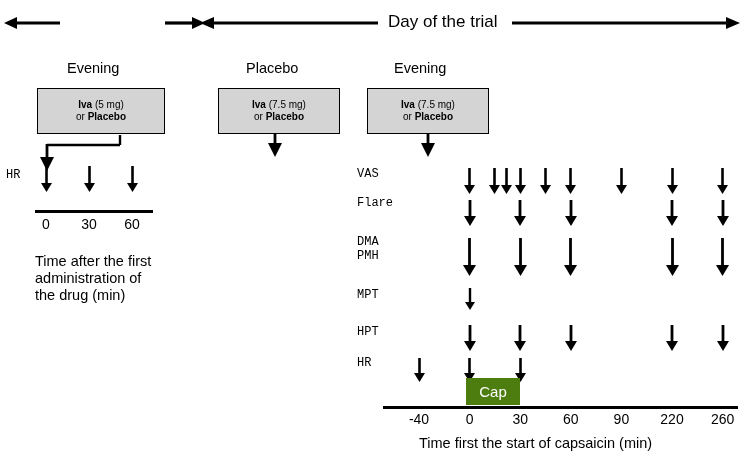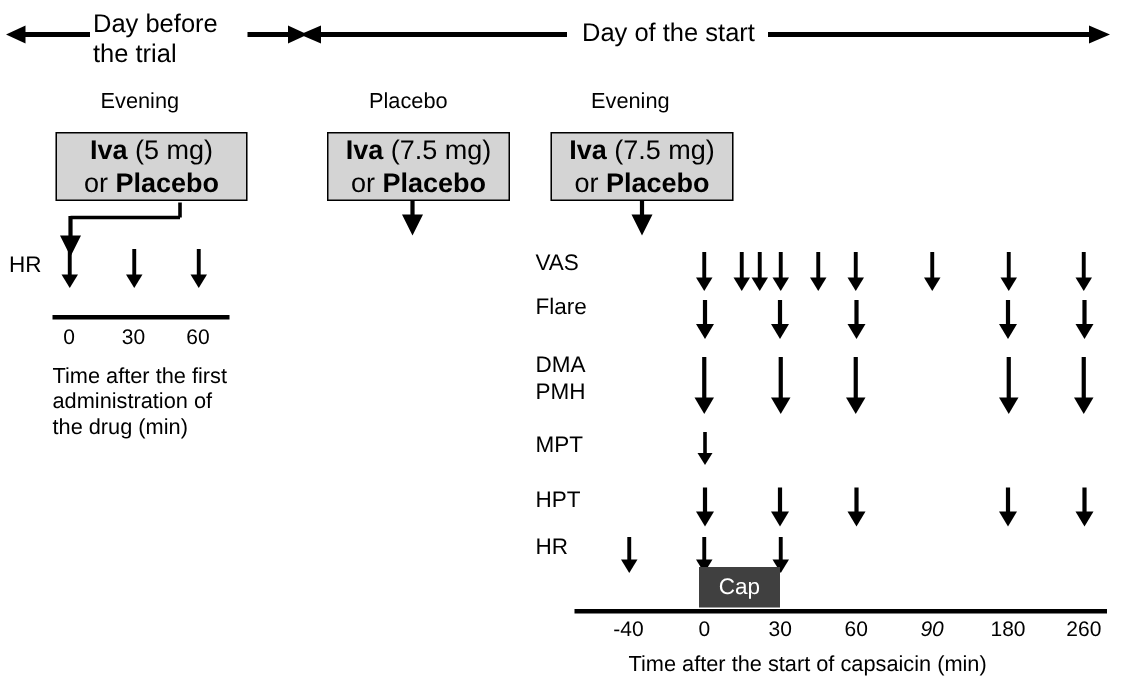--- a/index.html
+++ b/index.html
@@ -27,21 +27,22 @@
     line-height: 1.18;
     color: #000;
   }
   .t-head {
     font-size: 17px;
   }
   .t-phase {
     font-size: 14.5px;
   }
   .t-row {
-    font-size: 15px;
+    font-size: 12px;
+    font-family: Liberation Mono, monospace;
   }
   .t-tick {
     font-size: 14px;
     text-align: center;
   }
   .t-cap {
     font-size: 15px;
     color: #ffffff;
     font-weight: normal;
   }
@@ -54,31 +55,31 @@
   .drugbox {
     position: absolute;
     background: #d4d4d4;
     border: 1.6px solid #000000;
     box-sizing: border-box;
     display: flex;
     flex-direction: column;
     align-items: center;
     justify-content: center;
   }
-  .drugbox .line { font-size: 18px; line-height: 1.25; white-space: pre; }
+  .drugbox .line { font-size: 10px; line-height: 1.25; white-space: pre; }
   .axisline {
     position: absolute;
     background: #000000;
     height: 2.6px;
   }
 
   
   .capblock {
     position: absolute;
-    background: #404040;
+    background: #4d7c0f;
     display: flex;
     align-items: center;
     justify-content: center;
   }
 
   
   .arw { position: absolute; }
   .arw svg { display: block; overflow: visible; }
 </style>
 </head>
@@ -86,38 +87,36 @@
 
 <div id="canvas">
 
   <div class="arw" style="left:4px; top:15px;">
     <svg width="56" height="16" viewBox="0 0 56 16">
       <line x1="10" y1="8" x2="56" y2="8" stroke="#000" stroke-width="3.2"></line>
       <polygon points="0,8 13,2 13,14" fill="#000"></polygon>
     </svg>
   </div>
 
-  <div class="txt t-head" style="left:62px; top:6px;"><span>Day before
-the trial</span></div>
 
   <div class="arw" style="left:165px; top:15px;">
     <svg width="40" height="16" viewBox="0 0 40 16">
       <line x1="0" y1="8" x2="30" y2="8" stroke="#000" stroke-width="3.2"></line>
       <polygon points="40,8 27,2 27,14" fill="#000"></polygon>
     </svg>
   </div>
 
   <div class="arw" style="left:200px; top:15px;">
     <svg width="178" height="16" viewBox="0 0 178 16">
       <line x1="12" y1="8" x2="178" y2="8" stroke="#000" stroke-width="3.2"></line>
       <polygon points="0,8 14,2 14,14" fill="#000"></polygon>
     </svg>
   </div>
 
-  <div class="txt t-head" style="left:388px; top:12px;"><span>Day of the start</span></div>
+  <div class="txt t-head" style="left:388px; top:12px;"><span>Day of the trial</span></div>
 
   <div class="arw" style="left:512px; top:15px;">
     <svg width="228" height="16" viewBox="0 0 228 16">
       <line x1="0" y1="8" x2="216" y2="8" stroke="#000" stroke-width="3.2"></line>
       <polygon points="228,8 214,2 214,14" fill="#000"></polygon>
     </svg>
   </div>
 
   <div class="txt t-phase" style="left:67px; top:60px;"><span>Evening</span></div>
 
@@ -187,21 +186,21 @@
     </div>
 
   <div class="axisline" style="left:35px; top:210px; width:118px;"></div>
 
   <div id="left-ticks">
       <div class="txt t-tick" style="left: 26px; top: 216px; width: 40px;">0</div>
       <div class="txt t-tick" style="left: 69px; top: 216px; width: 40px;">30</div>
       <div class="txt t-tick" style="left: 112px; top: 216px; width: 40px;">60</div>
     </div>
 
-  <div class="txt t-axiscap" style="left:35px; top:243px;"><span>Time after the first
+  <div class="txt t-axiscap" style="left:35px; top:253px;"><span>Time after the first
 administration of
 the drug (min)</span></div>
 
   <div id="right-row-labels">
       <div class="txt t-row" style="left: 357px; top: 167px; text-align: center;">VAS</div>
       <div class="txt t-row" style="left: 357px; top: 196px;">Flare</div>
       <div class="txt t-row" style="left: 357px; top: 235px;">DMA
 PMH</div>
       <div class="txt t-row" style="left: 357px; top: 288px;">MPT</div>
       <div class="txt t-row" style="left: 357px; top: 325px;">HPT</div>
@@ -382,20 +381,20 @@
     <span class="t-cap">Cap</span>
   </div>
 
   <div class="axisline" style="left:383px; top:406px; width:355px;"></div>
 
   <div id="right-ticks">
       <div class="txt t-tick" style="left: 397px; top: 411px; width: 44px;">-40</div>
       <div class="txt t-tick" style="left: 447.6px; top: 411px; width: 44px;">0</div>
       <div class="txt t-tick" style="left: 498.2px; top: 411px; width: 44px;">30</div>
       <div class="txt t-tick" style="left: 548.8px; top: 411px; width: 44px;">60</div>
-      <div class="txt t-tick" style="left: 599.4px; top: 411px; width: 44px; font-style: italic;">90</div>
-      <div class="txt t-tick" style="left: 650px; top: 411px; width: 44px;">180</div>
+      <div class="txt t-tick" style="left: 599.4px; top: 411px; width: 44px;">90</div>
+      <div class="txt t-tick" style="left: 650px; top: 411px; width: 44px;">220</div>
       <div class="txt t-tick" style="left: 700.6px; top: 411px; width: 44px;">260</div>
     </div>
 
-  <div class="txt t-axiscap" style="left:419px; top:435px;"><span>Time after the start of capsaicin (min)</span></div>
+  <div class="txt t-axiscap" style="left:419px; top:435px;"><span>Time first the start of capsaicin (min)</span></div>
 
 </div>
 
 </body></html>

